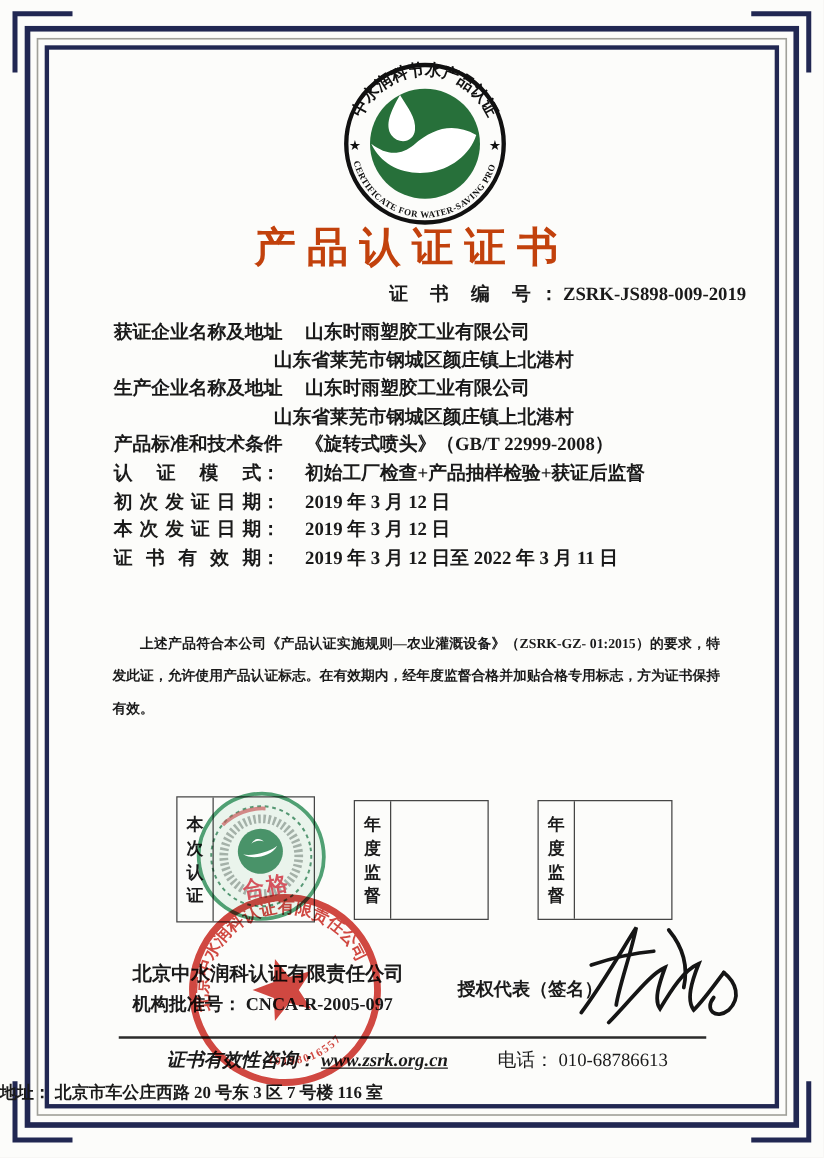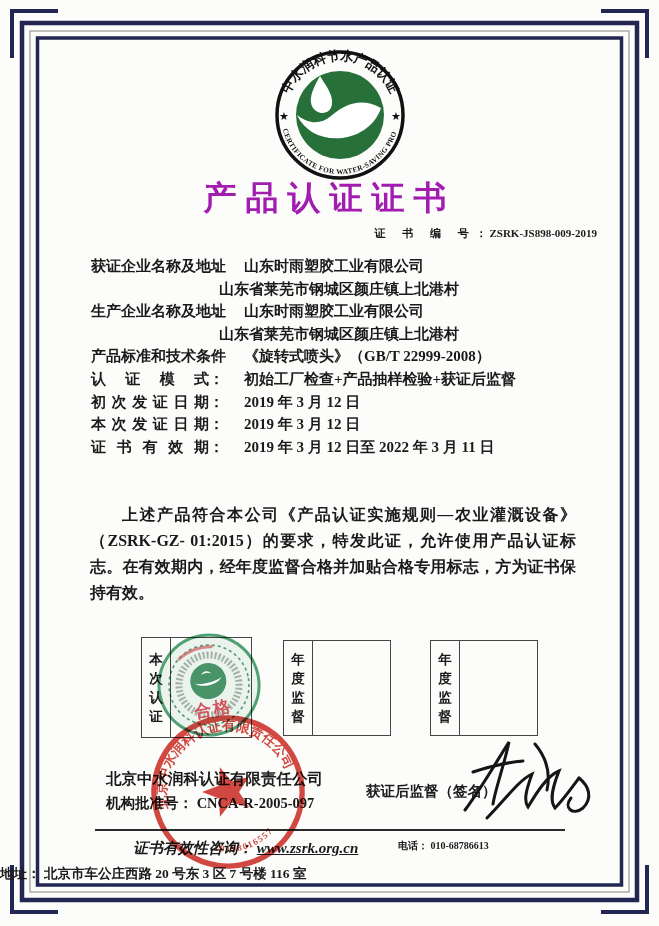--- a/index.html
+++ b/index.html
@@ -4,48 +4,48 @@
 <style>
   html,body{margin:0;padding:0;}
   body{width:659px;height:926px;background:#efeeea;font-family:"Liberation Serif","DejaVu Serif",serif;}
   .page{position:relative;width:659px;height:926px;background:#fcfcfa;overflow:hidden;color:#1a1a1a;}
   .abs{position:absolute;}
   .frame-svg{position:absolute;left:0;top:0;z-index:1;}
   .content{position:absolute;inset:0;z-index:2;}
 
   .title{position:absolute;left:0;top:176px;width:100%;text-align:center;
          font-family:"Liberation Sans","DejaVu Sans",sans-serif;font-weight:900;
-         font-size:33px;letter-spacing:9px;color:#a21caf;}
-  .certno{position:absolute;left:0;top:226px;width:597px;text-align:right;font-size:11px;font-weight:700;}
+         font-size:33px;letter-spacing:9px;color:#c2410c;}
+  .certno{position:absolute;left:0;top:226px;width:597px;text-align:right;font-size:15px;font-weight:700;}
   .certno .lbl{letter-spacing:7px;}
 
   .fields{position:absolute;left:91px;top:255px;width:492px;font-size:15px;}
   .frow{height:22.6px;line-height:22.6px;white-space:nowrap;}
   .flabel{display:inline-block;width:118px;text-align:justify;text-align-last:justify;font-weight:700;vertical-align:top;}
   .fcolon{font-weight:700;}
   .fvalue{font-weight:600;margin-left:20px;}
   .fcont{padding-left:128px;font-weight:600;}
 
-  .statement{position:absolute;left:90px;top:502px;width:486px;font-size:16px;font-weight:600;
+  .statement{position:absolute;left:90px;top:502px;width:486px;font-size:11px;font-weight:600;
              line-height:26px;text-indent:2em;text-align:justify;}
 
   .sbox{position:absolute;border:1.6px solid #454545;display:flex;background:transparent;}
   .sbox .vcol{border-right:1.6px solid #454545;display:flex;align-items:center;justify-content:center;}
   .vtext{width:15px;font-size:13.5px;font-weight:700;line-height:19px;text-align:center;word-break:break-all;}
 
   .stamp{mix-blend-mode:multiply;}
 
   .orgline{position:absolute;left:106px;top:769px;font-size:15.5px;font-weight:700;}
   .approval{position:absolute;left:106px;top:794px;font-size:14.5px;font-weight:700;}
   .siglabel{position:absolute;left:366px;top:782px;font-size:14.5px;font-weight:700;}
 
   .sepline{position:absolute;left:95px;top:829px;width:470px;height:2px;background:#2b2b2b;}
   .consult{position:absolute;left:133px;top:839px;font-size:15px;font-weight:700;font-style:italic;}
   .consult .url{text-decoration:underline;}
-  .phone{position:absolute;left:398px;top:839px;font-size:10px;font-weight:700;}
+  .phone{position:absolute;left:398px;top:839px;font-size:15px;font-weight:400;}
   .address{position:absolute;left:0;top:865px;width:100%;text-align:left;font-size:13.5px;font-weight:700;}
 </style>
 </head>
 <body>
 
 <div class="page">
 
   <svg class="frame-svg" width="659" height="926" viewBox="0 0 659 926">
     <path d="M58,11 H12 V58 M601,11 H647 V58 M58,912 H12 V865 M601,912 H647 V865" fill="none" stroke="#212752" stroke-width="4"></path>
     <rect x="22" y="23" width="615" height="877" fill="none" stroke="#212752" stroke-width="4.5"></rect>
@@ -136,21 +136,21 @@
         <path d="M 30,26 C 40,19 54,16 66,19" fill="none" stroke="#c04545" stroke-width="3" opacity="0.7"></path>
         <text x="56" y="86" text-anchor="middle" font-size="17" font-weight="bold" fill="#cf3b46" letter-spacing="2" font-family="'Liberation Serif',serif">合格</text>
       </g>
     </svg>
 
     <div class="orgline">北京中水润科认证有限责任公司</div>
     <div class="approval">
       <span>机构批准号</span><span>：</span>
       <span>CNCA-R-2005-097</span>
     </div>
-    <div class="siglabel">获证后监督（签名）</div>
+    <div class="siglabel">授权代表（签名）</div>
 
     <svg class="abs" style="left:435px;top:728px;" width="175" height="100" viewBox="0 0 175 100">
       <g fill="none" stroke="#151515" stroke-width="3" stroke-linecap="round">
         <path d="M30,82 C48,58 66,26 74,14 C70,34 60,62 58,76"></path>
         <path d="M38,44 C56,38 76,34 88,33"></path>
         <path d="M52,90 C70,72 84,52 97,46 C92,60 88,72 93,79 C102,64 112,48 124,43 C118,58 114,72 120,80 C128,72 138,58 144,50"></path>
         <path d="M100,16 C110,28 116,44 112,62"></path>
         <path d="M144,50 C154,58 158,70 148,80 C138,88 128,80 136,70"></path>
       </g>
     </svg>

